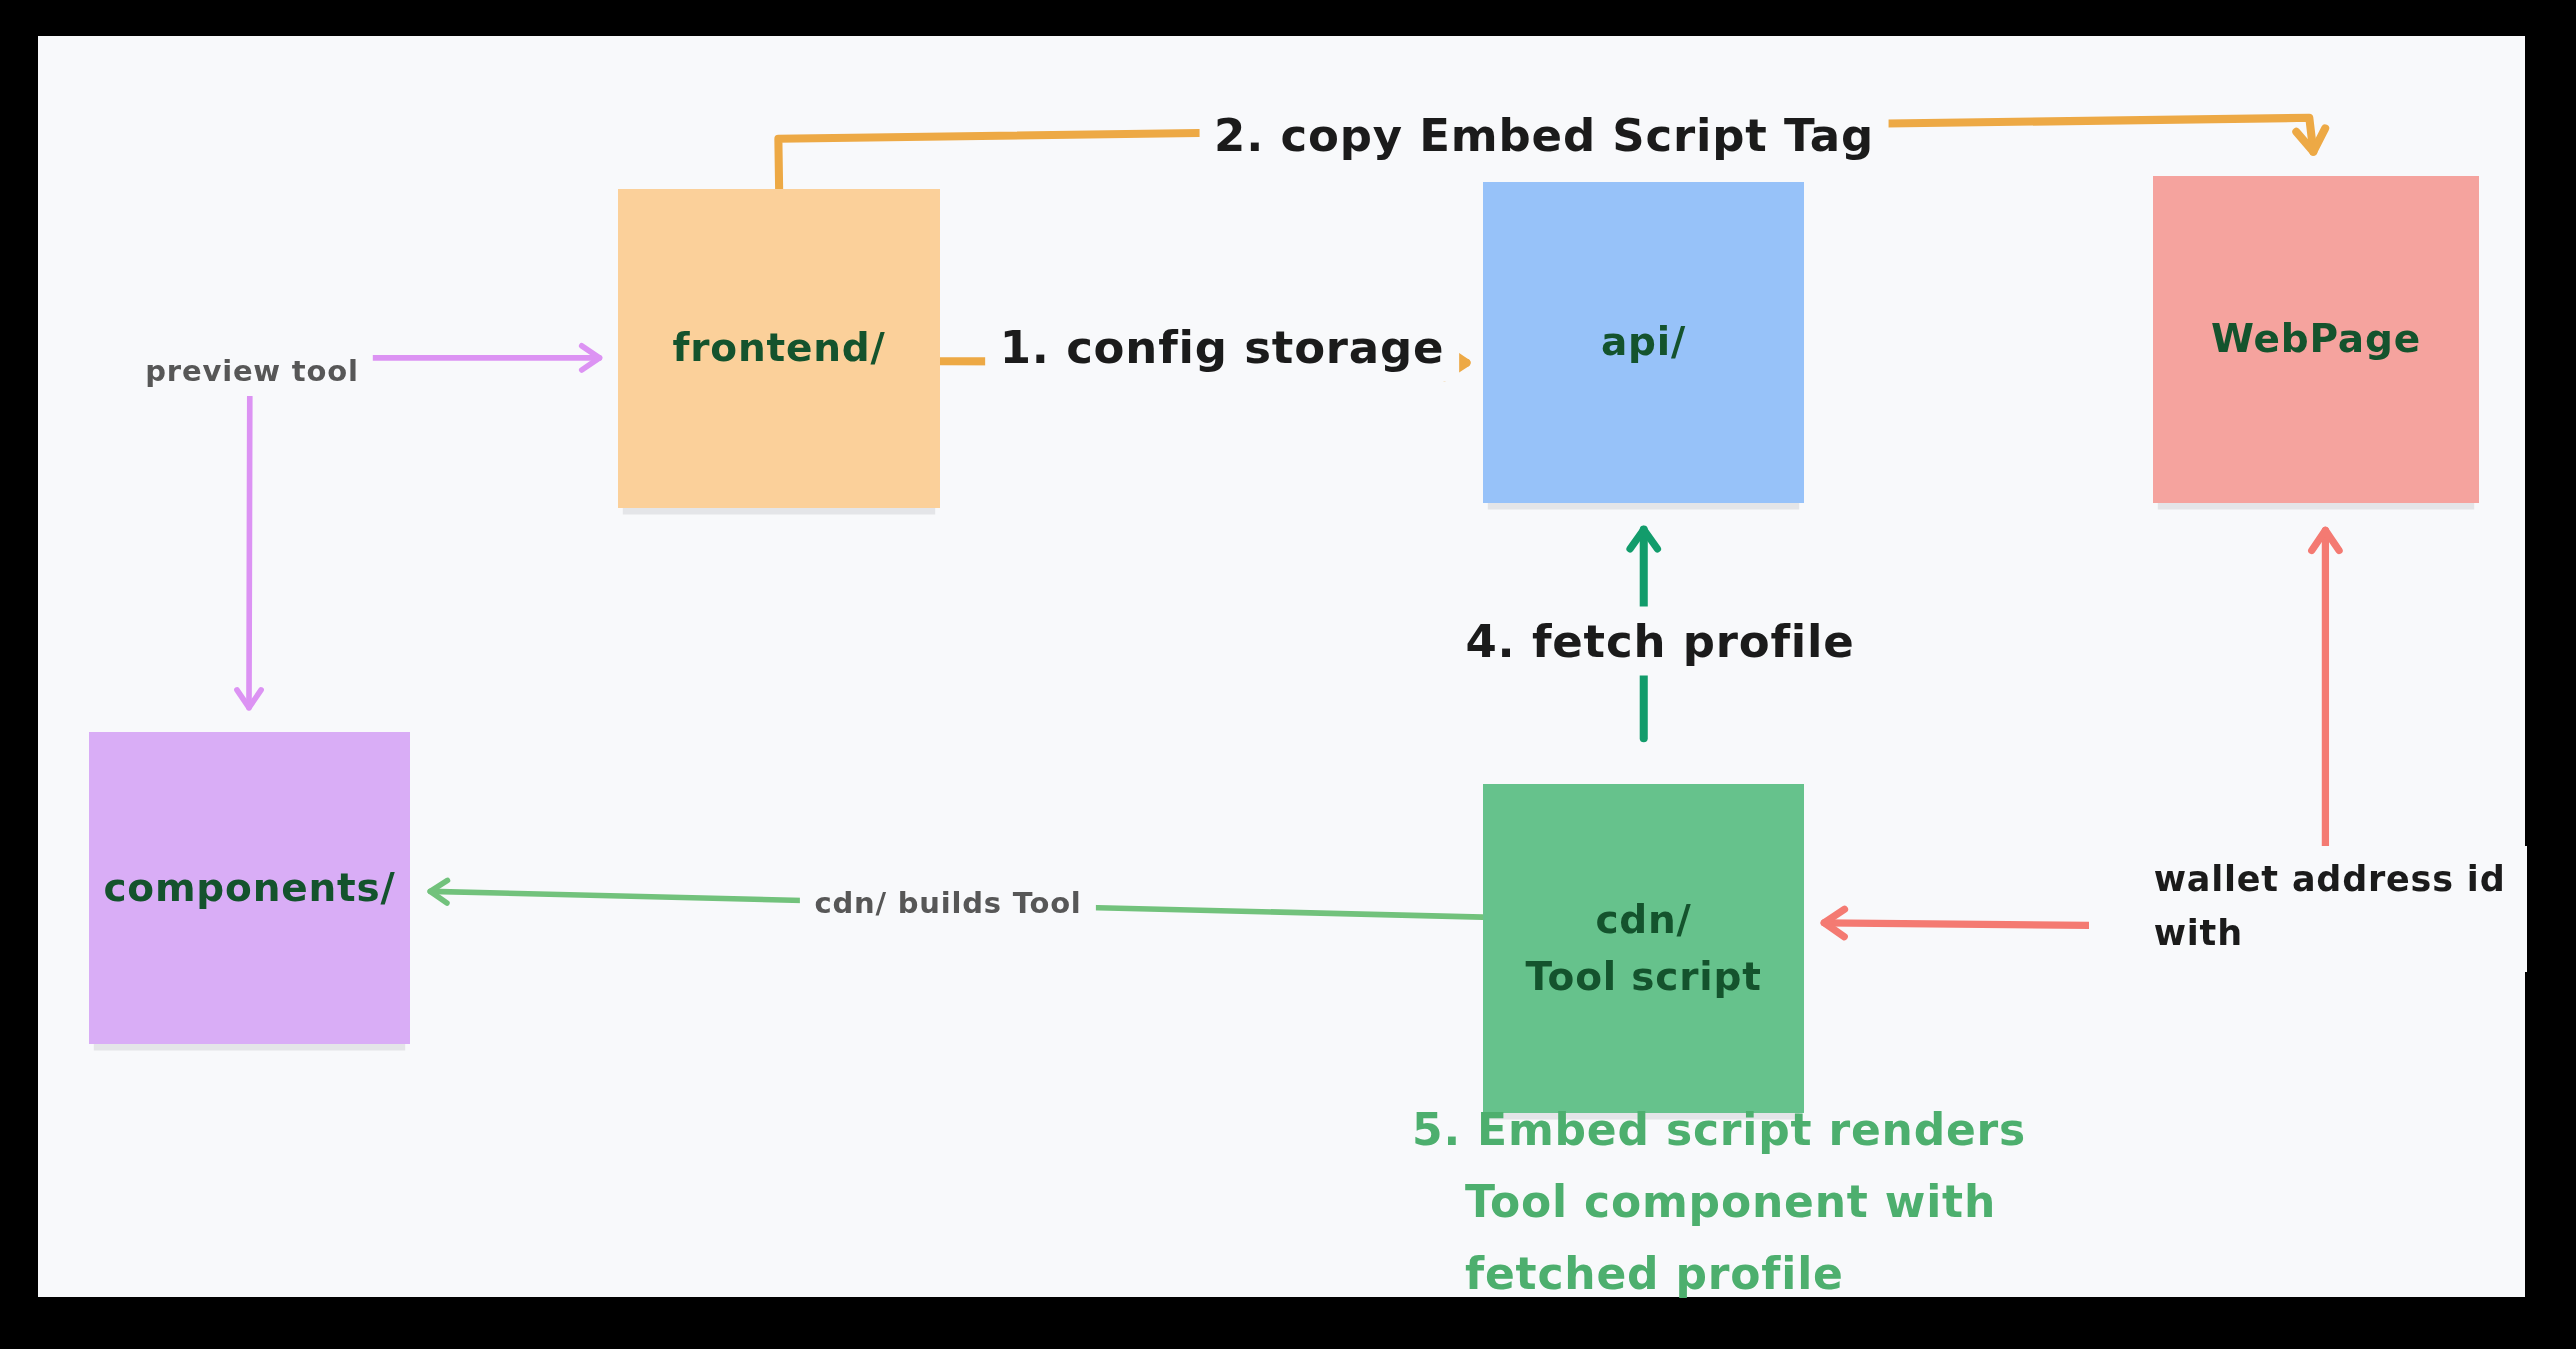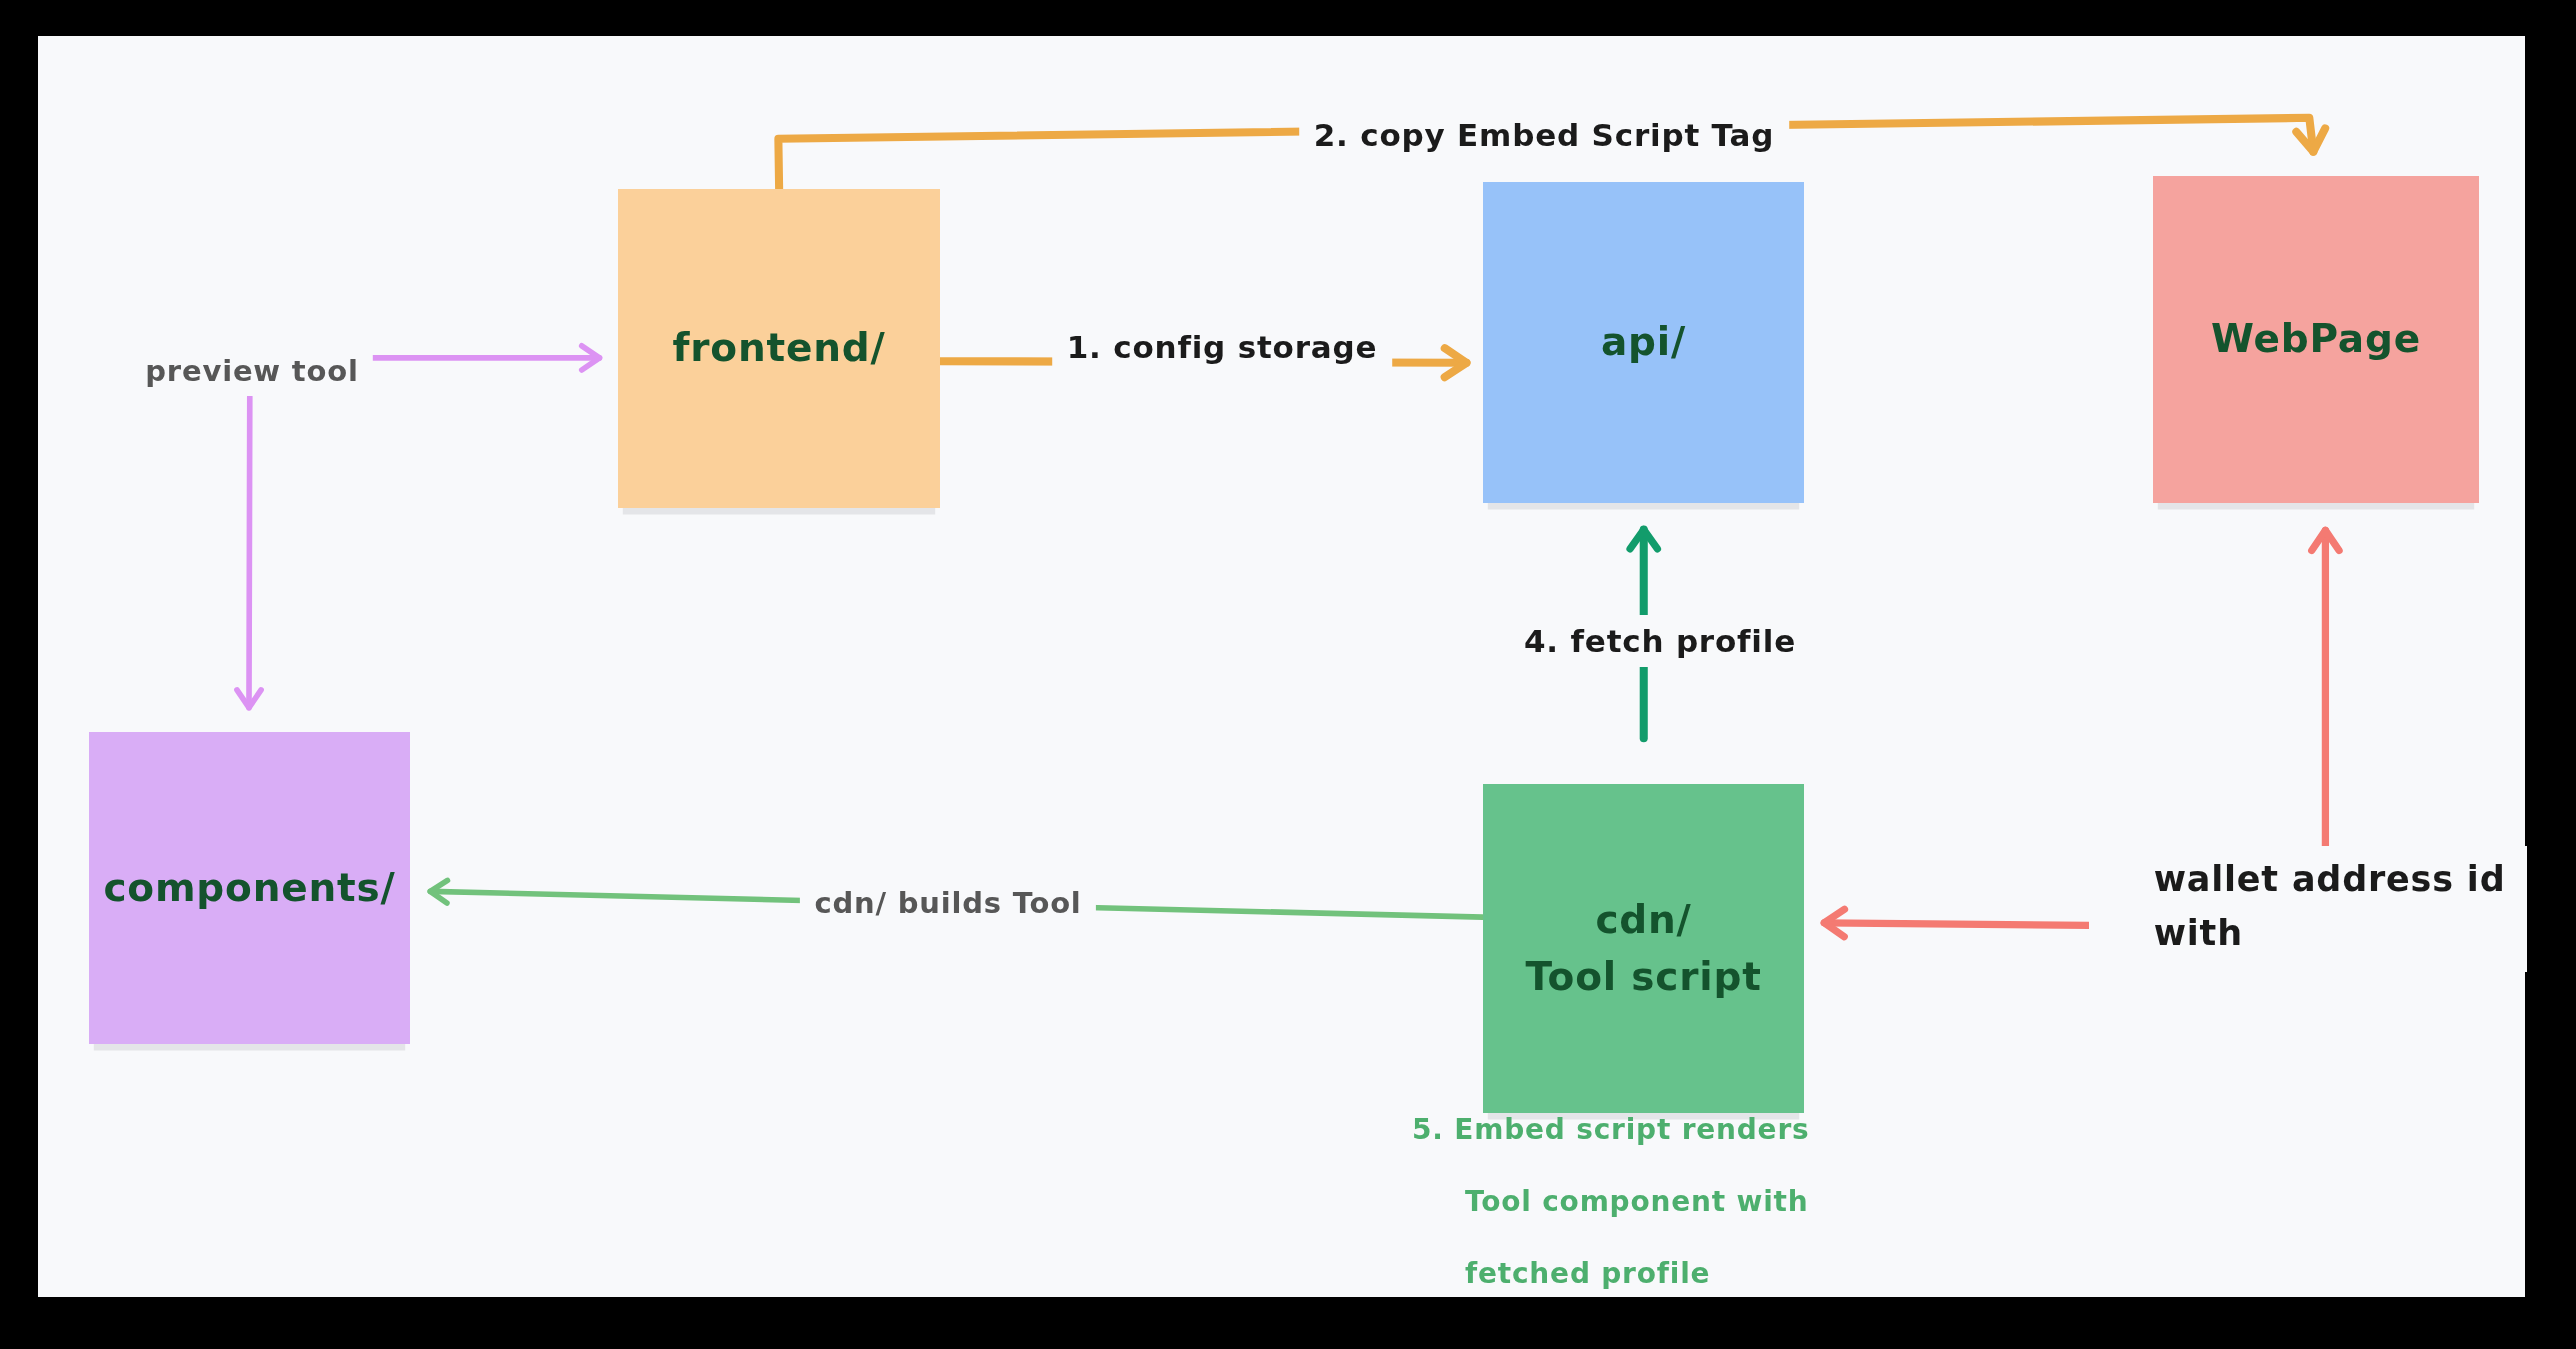--- a/index.html
+++ b/index.html
@@ -50,21 +50,21 @@
   #node-components { left: 89px;  top: 732px; width: 321px; height: 312px; background: #d9adf6; }
   #node-cdn        { left: 1483px; top: 784px; width: 321px; height: 329px; background: #66c28c; }
 
   .edge-label {
     position: absolute;
     z-index: 4;
     transform: translate(-50%, -50%);
     background: #f8f9fb;
     white-space: nowrap;
     padding: 8px 14.5px;
-    font-size: 31px;
+    font-size: 45px;
     font-weight: 700;
     color: #1b1b1b;
     letter-spacing: 0.8px;
   }
   .edge-label.gray {
     font-size: 29px;
     color: #575757;
     font-weight: 700;
   }
   #label-copy-embed    { left: 1544px; top: 135px; }
@@ -85,21 +85,21 @@
     line-height: 54px;
     letter-spacing: 0.8px;
     white-space: nowrap;
   }
   #label-loads .indent { margin-left: 47px; }
 
   #note-step5 {
     position: absolute;
     z-index: 3;
     left: 1412px; top: 1094px;
-    font-size: 28px;
+    font-size: 44px;
     font-weight: 700;
     color: #4daf6e;
     line-height: 72px;
     letter-spacing: 0.8px;
     white-space: nowrap;
   }
   #note-step5 .indent { margin-left: 53px; }
 </style>
 </head>
 <body>

